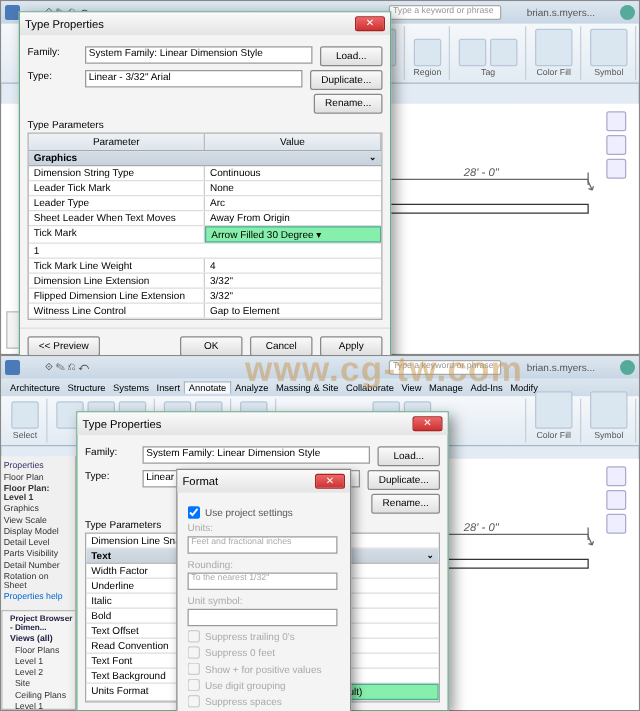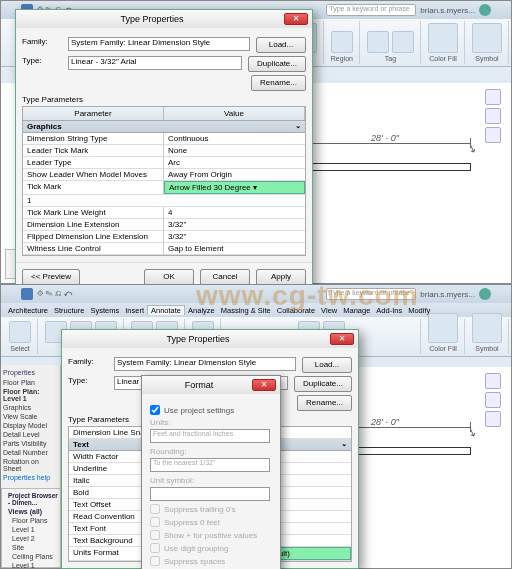--- a/index.html
+++ b/index.html
@@ -4,21 +4,21 @@
 <style>
   * { box-sizing: border-box; margin: 0; padding: 0; font-family: "Segoe UI", Tahoma, sans-serif; }
   body { background: #e8e8e8; width: 512px; height: 569px; overflow: hidden; position: relative; font-size: 9px; }
   
   .watermark { position: absolute; top: 280px; left: 184px; font-size: 28px; color: rgba(200,150,80,0.5); font-weight: bold; z-index: 100; pointer-events: none; letter-spacing: 1px; margin-left: 12px; }
   
   .half { position: relative; width: 512px; height: 284px; background: linear-gradient(#e6eef5, #d8e4ef); border: 1px solid #888; }
   .half.top { height: 284px; }
   .half.bottom { height: 285px; }
   
-  .titlebar-row { height: 18px; background: linear-gradient(#dde7f0, #c8d6e4); display: flex; align-items: center; padding: 0 20px; gap: 4px; font-size: 8px; color: #333; }
+  .titlebar-row { height: 18px; background: linear-gradient(#dde7f0, #c8d6e4); display: flex; align-items: center; padding: 0 3px; gap: 20px; font-size: 8px; color: #333; }
   .titlebar-row .app-icon { width: 12px; height: 12px; background: #4a7ab8; border-radius: 2px; }
   .titlebar-row .search-box { margin-left: auto; width: 90px; height: 12px; background: #fff; border: 1px solid #aaa; border-radius: 2px; font-size: 7px; padding: 0 2px; color: #999; }
   .titlebar-row .user { color: #555; }
   .titlebar-row .help-icon { width: 12px; height: 12px; background: #5a9; border-radius: 50%; }
   
   .ribbon { height: 48px; background: linear-gradient(#f5f8fb, #e2ebf3); border-bottom: 1px solid #a8b8c8; display: flex; padding: 2px; gap: 1px; }
   
   .ribbon-group { border-right: 1px solid #c4d0dc; padding: 2px 6px; display: flex; flex-direction: column; align-items: center; justify-content: flex-end; font-size: 7px; color: #555; gap: 2px; }
   .ribbon-group.grow { flex: 1; }
   .rg-icons { display: flex; gap: 3px; }
@@ -39,21 +39,21 @@
   .props-panel .sect { color: #336; margin: 2px 0; }
   .props-panel .row { color: #333; padding: 1px 0; }
   
   .browser-panel { position:absolute; left:0; bottom:0; width:120px; height:80px; background:#f4f4f4; border:1px solid #bbb; font-size:7px; padding:2px; }
   .browser-panel .node { padding:1px 0 1px 8px; color:#333; }
   .browser-panel .node.lvl1 { padding-left:4px; font-weight:bold; color:#224; }
   
   
   .dlg { position: absolute; background: #f4f4f4; border: 1px solid #6a8; box-shadow: 4px 4px 10px rgba(0,0,0,0.4); }
   .dlg-title { height: 18px; background: linear-gradient(#fafafa,#e4e4e4); display:flex; align-items:center; padding:0 4px; font-size: 9px; }
-  .dlg-title .t { flex:1;text-align:center; }
+  .dlg-title .t { flex:1; }
   .dlg-title .close { width:24px; height:12px; background: linear-gradient(#e66,#c33); border:1px solid #a22; border-radius:2px; color:#fff; text-align:center; font-size:8px; line-height:10px; }
   .dlg-body { padding: 6px; }
   .dlg .field-row { display:flex; align-items:flex-start; gap:6px; margin:3px 0; font-size:8px; }
   .dlg .field-row label { width: 40px; }
   .dlg .field-row select, .dlg .field-row .combo { flex:1; height:14px; border:1px solid #999; background:#fff; font-size:8px; padding:0 2px; }
   .dlg .btn { height:16px; min-width:50px; padding: 0 8px; border:1px solid #888; background: linear-gradient(#fafafa,#e0e0e0); border-radius:2px; font-size:8px; text-align:center; line-height:14px; cursor:pointer; }
   .dlg .section-label { font-size:8px; margin:4px 0 2px; }
   
   .param-grid { border:1px solid #aaa; background:#fff; font-size:8px; max-height: 150px; overflow:hidden; }
   .param-grid .hdr { display:flex; background: linear-gradient(#eef2f6,#dce4ec); border-bottom:1px solid #aaa; }
@@ -178,21 +178,21 @@
           </div>
           <div class="prow">
             <div class="c1">Leader Tick Mark</div>
             <div class="c2">None</div>
           </div>
           <div class="prow">
             <div class="c1">Leader Type</div>
             <div class="c2">Arc</div>
           </div>
           <div class="prow">
-            <div class="c1">Show Leader When Model Moves</div>
+            <div class="c1">Sheet Leader When Text Moves</div>
             <div class="c2">Away From Origin</div>
           </div>
           <div class="prow sel">
             <div class="c1">Tick Mark</div>
             <div class="c2">Arrow Filled 30 Degree ▾</div>
           </div>
           <div class="prow">
             <div class="c2">1</div>
           </div>
           <div class="prow">

